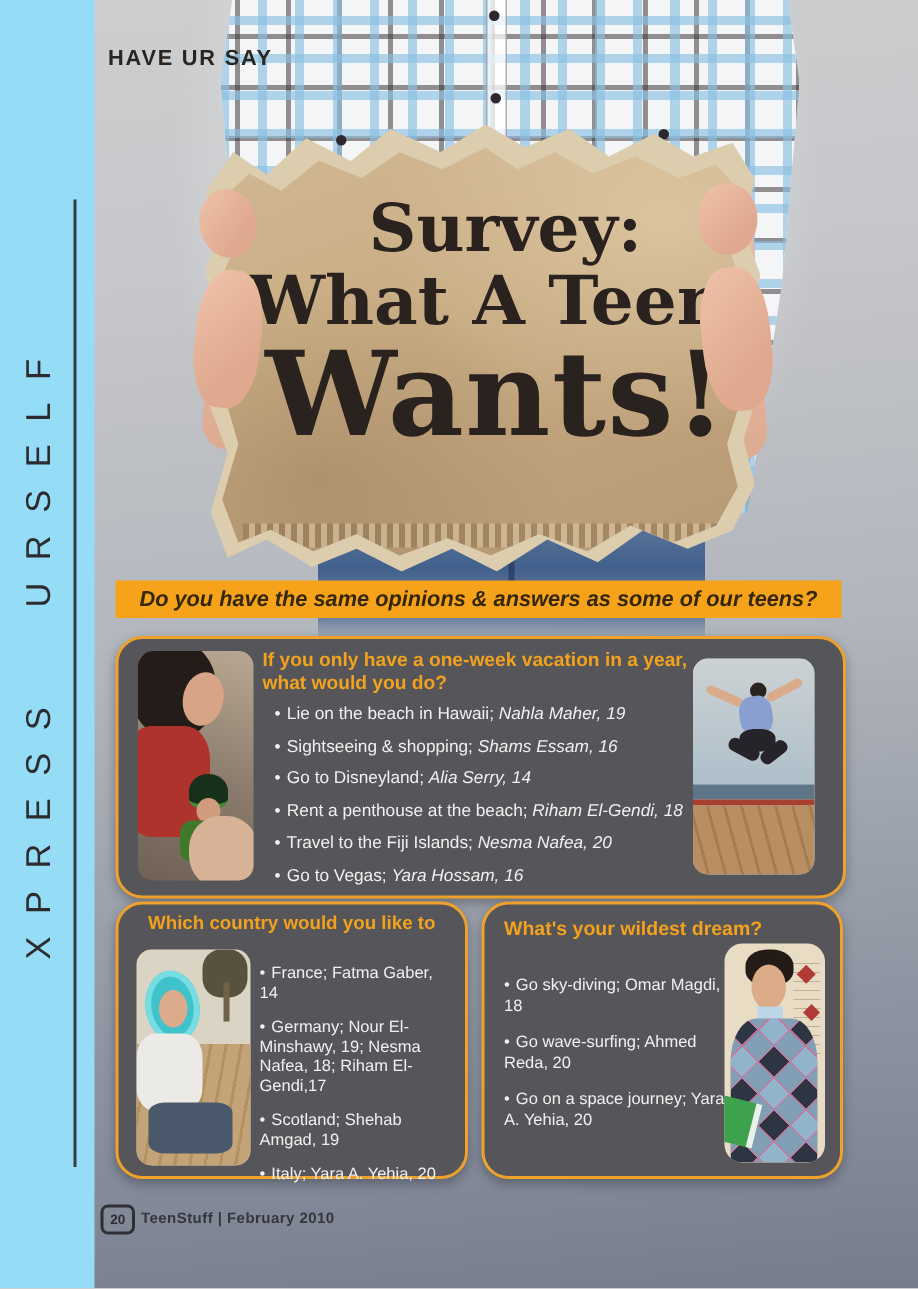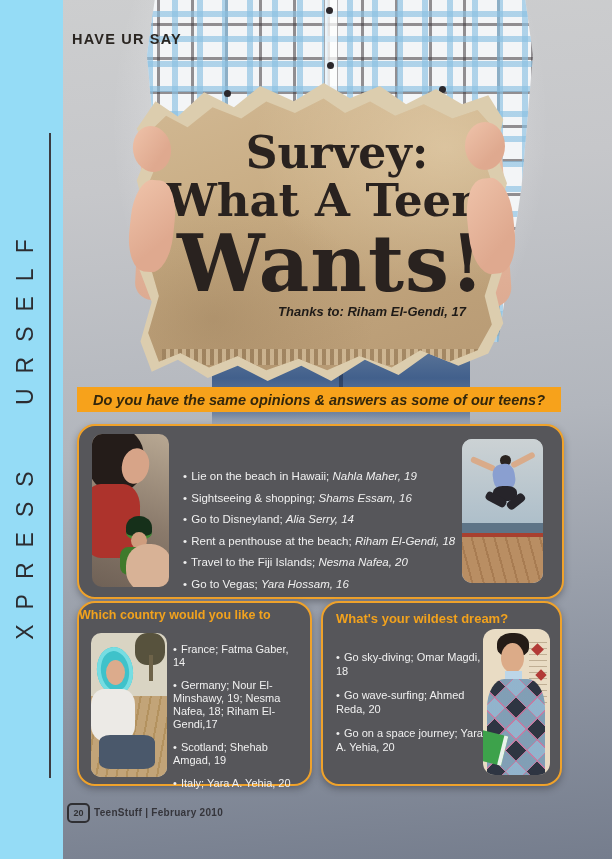--- a/index.html
+++ b/index.html
@@ -70,21 +70,21 @@
       font-style:italic;color:#33270c;text-align:center;}
 
   
   .sbox{position:absolute;z-index:8;background:#56565a;border:2px solid #efa22b;border-radius:18px;
       box-shadow:0 3px 7px rgba(30,30,35,.35);}
   .box1{left:77px;top:424px;width:483px;height:171px;}
   .box2{left:77px;top:601px;width:231px;height:181px;}
   .box3{left:321px;top:601px;width:237px;height:181px;}
   .box-title{color:#f2a21d;font-weight:bold;position:absolute;}
   .box1-title{left:96px;top:6px;width:312px;font-size:12.8px;line-height:15px;}
-  .box2-title{left:0;top:5px;width:100%;text-align:left;font-size:12.5px;line-height:15px;}
+  .box2-title{left:0;top:5px;width:100%;text-align:center;font-size:12.5px;line-height:15px;}
   .box3-title{left:13px;top:8px;width:210px;font-size:13px;}
   ul.answers{position:absolute;margin:0;padding:0;list-style:none;color:#f0f0f0;}
   ul.answers li{position:relative;}
   ul.answers .dot{color:#f0f0f0;margin-right:1px;}
   ul.answers em{font-style:italic;}
   .list1{left:104px;top:44px;width:302px;font-size:11.5px;line-height:13px;}
   .list1 li{margin-bottom:8.5px;}
   .list2{left:94px;top:40px;width:130px;font-size:11px;line-height:13px;}
   .list2 li{margin-bottom:10px;}
   .list3{left:13px;top:48px;width:150px;font-size:11px;line-height:13.5px;}
@@ -170,40 +170,40 @@
   <div class="arm arm-l"></div>
   <div class="arm arm-r"></div>
 
   <div class="sign-back"></div>
   <div class="sign-face">
     <div class="sign-flutes"></div>
     <div class="sign-text">
       <div class="sign-line1">Survey:</div>
       <div class="sign-line2">What A Teen</div>
       <div class="sign-line3">Wants!</div>
-      <div class="sign-credit">Thanks to: Riham El-Gendi, 17</div>
     </div>
   </div>
   <div class="hand hand-la"></div>
   <div class="hand hand-lb"></div>
   <div class="hand hand-ra"></div>
   <div class="hand hand-rb"></div>
 
   <div class="banner">Do you have the same opinions &amp; answers as some of our teens?</div>
 
   <div class="sbox box1">
     <div class="photo photo-girl">
       <div class="g-hair"></div>
       <div class="g-face"></div>
       <div class="g-red"></div>
       <div class="g-scarf"></div>
       <div class="g-face2"></div>
       <div class="g-green"></div>
       <div class="g-fore"></div>
     </div>
+    <div class="box-title box1-title">If you only have a one-week vacation in a year, what would you do?</div>
     <ul class="answers list1">
         <li><span class="dot">•</span> Lie on the beach in Hawaii; <em>Nahla Maher, 19</em></li>
         <li><span class="dot">•</span> Sightseeing &amp; shopping; <em>Shams Essam, 16</em></li>
         <li><span class="dot">•</span> Go to Disneyland; <em>Alia Serry, 14</em></li>
         <li><span class="dot">•</span> Rent a penthouse at the beach; <em>Riham El-Gendi, 18</em></li>
         <li><span class="dot">•</span> Travel to the Fiji Islands; <em>Nesma Nafea, 20</em></li>
         <li><span class="dot">•</span> Go to Vegas; <em>Yara Hossam, 16</em></li>
       </ul>
     <div class="photo photo-jump">
       <div class="j-sky"></div>

